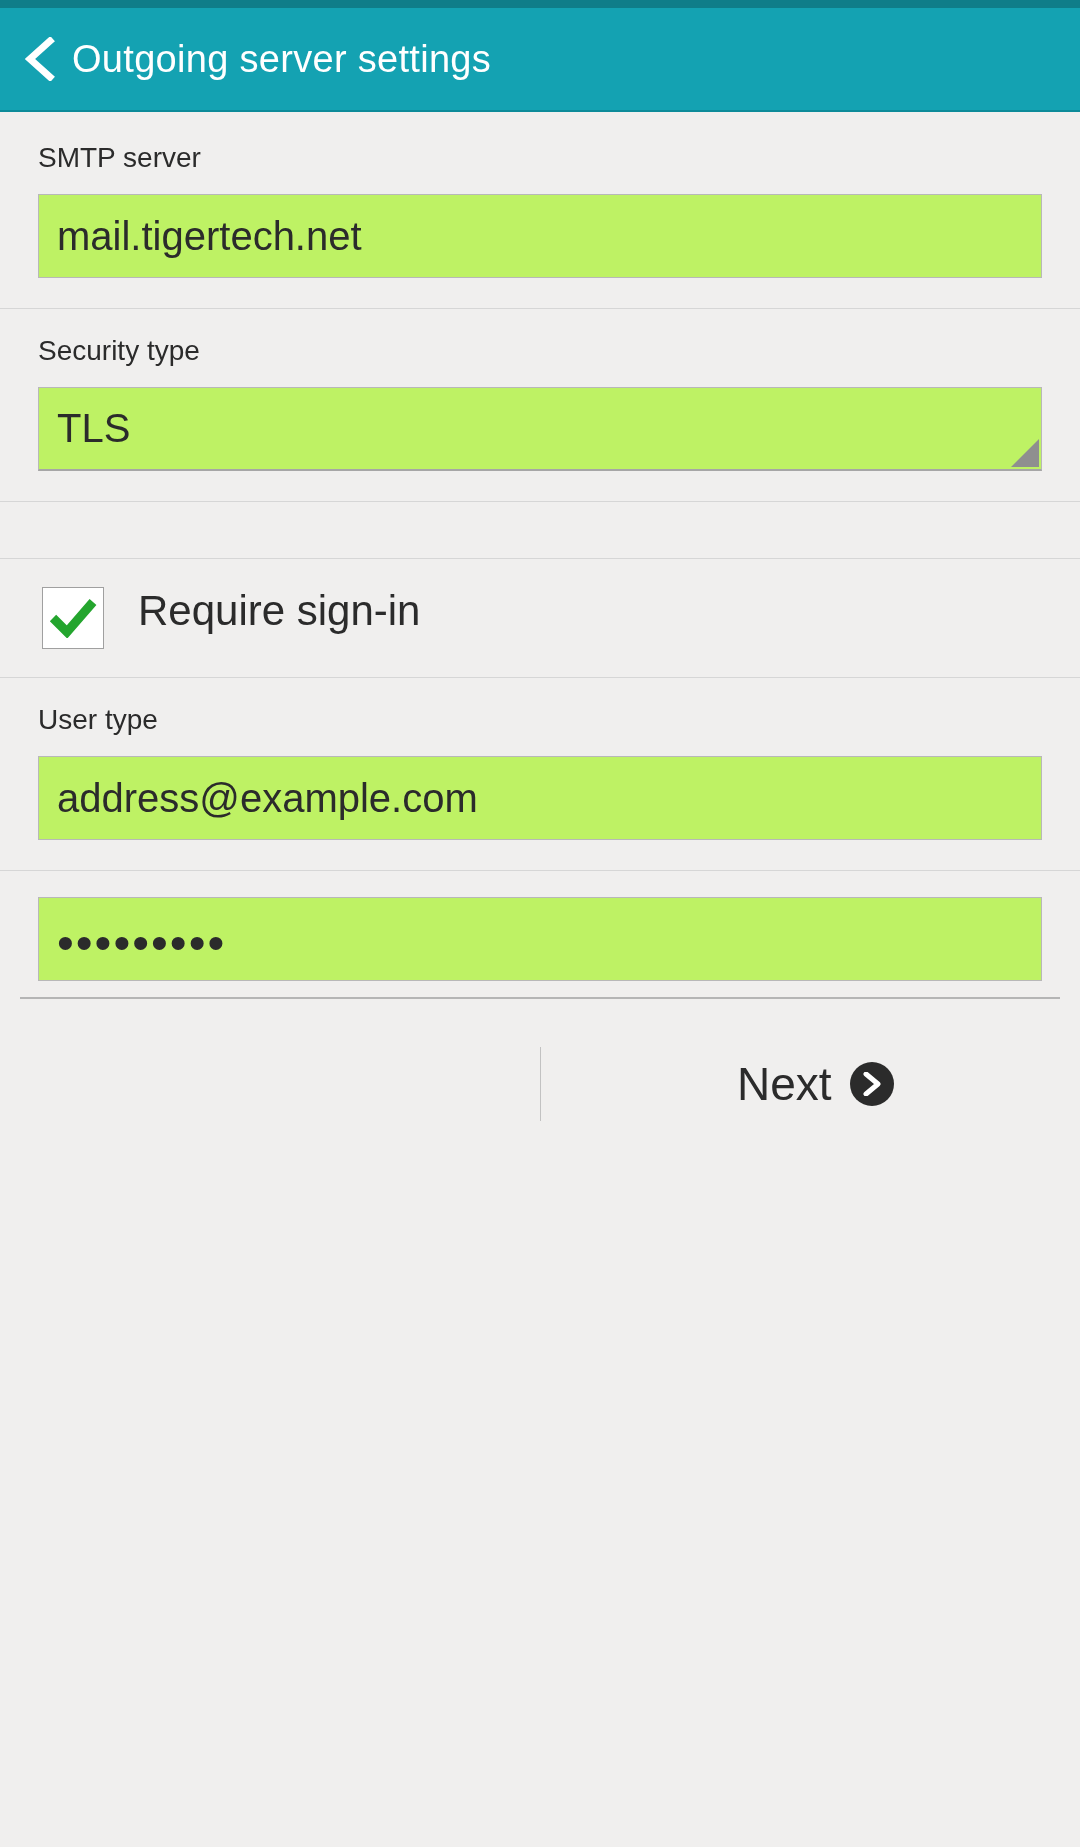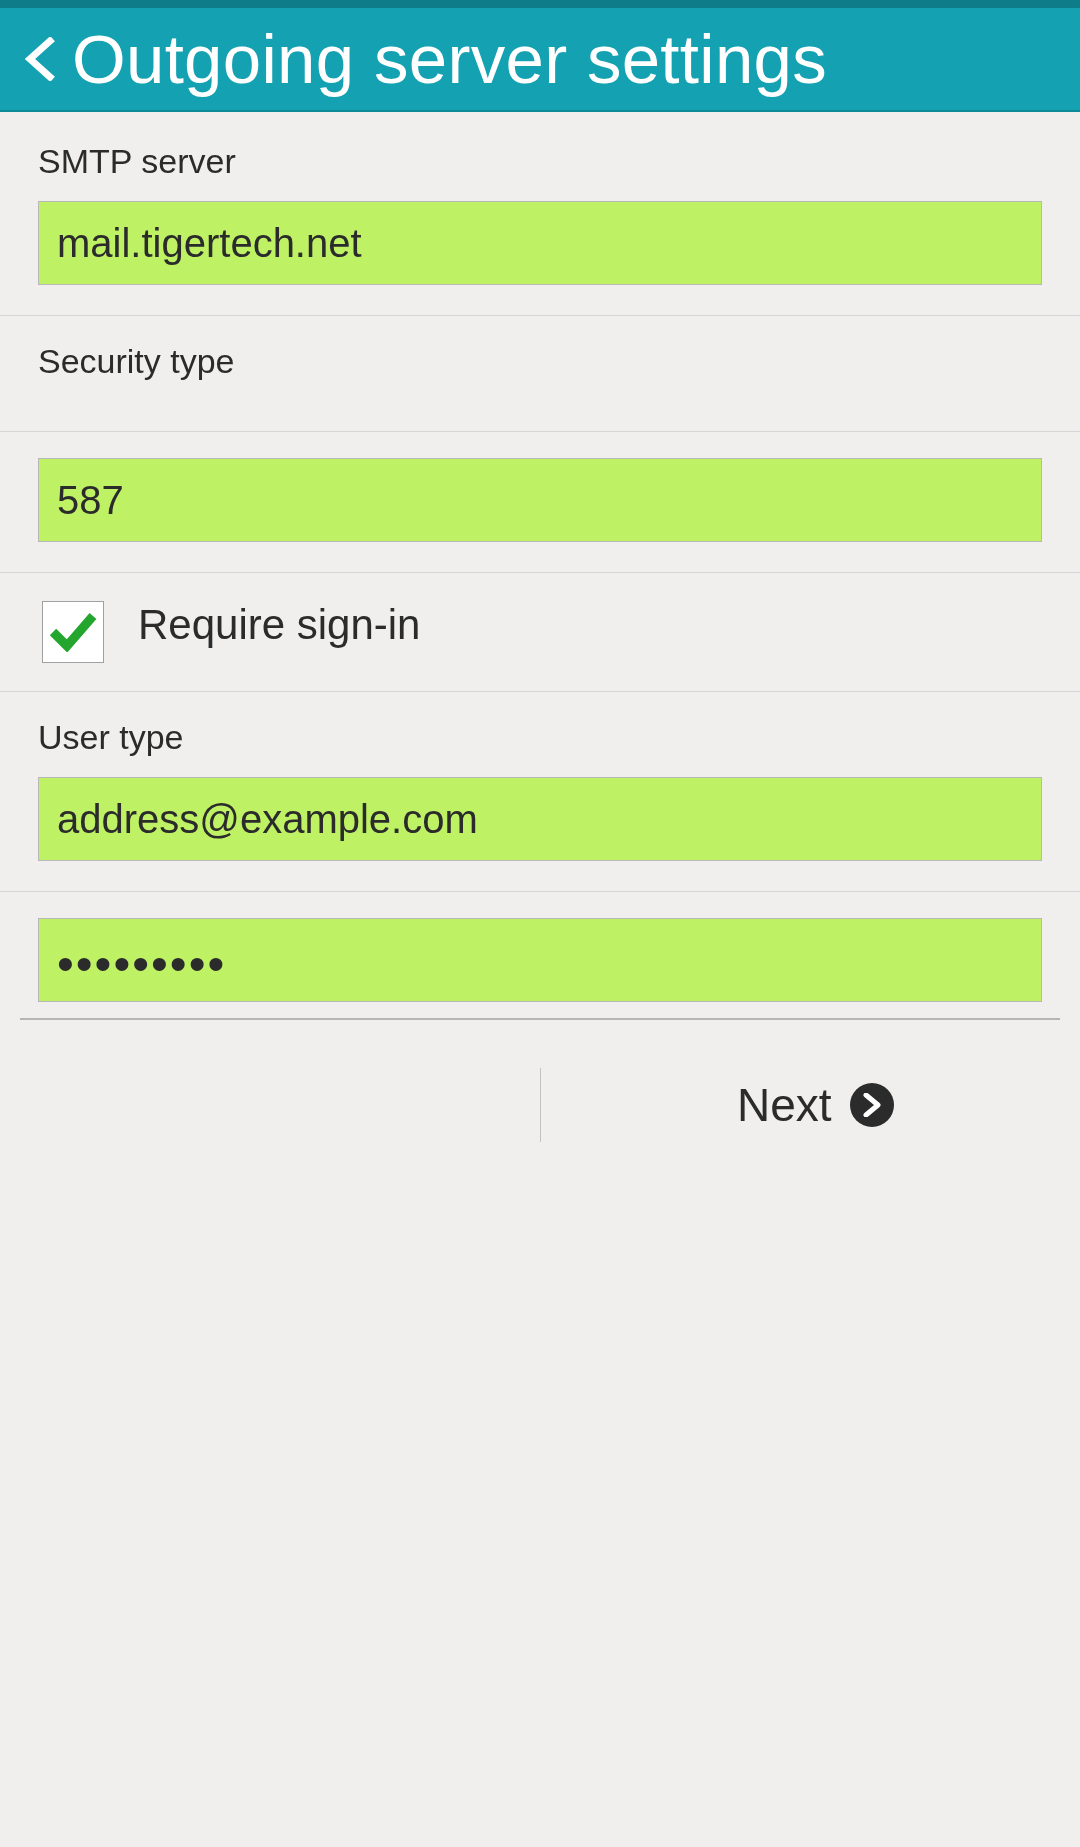--- a/index.html
+++ b/index.html
@@ -25,37 +25,37 @@
   .back-icon {
     width: 44px;
     height: 44px;
     display: inline-flex;
     align-items: center;
     justify-content: center;
     flex-shrink: 0;
   }
   .header-title {
     color: #ffffff;
-    font-size: 69px;
+    font-size: 38px;
     font-weight: 300;
     margin-left: 10px;
     letter-spacing: 0.3px;
   }
 
   .content { }
 
   .group {
     padding: 26px 38px 30px 38px;
     border-bottom: 1px solid #d6d6d6;
   }
   .group:first-child {
     padding-top: 30px;
   }
   .label {
-    font-size: 34px;
+    font-size: 28px;
     color: #2b2b2b;
     font-weight: 400;
     margin-bottom: 20px;
   }
   .text-input, .select-box {
     width: 100%;
     height: 84px;
     font-size: 40px;
     color: #2b2b2b;
     background: #bef264;
@@ -176,24 +176,27 @@
 
 <div class="content">
 
   <div class="group">
     <div class="label">SMTP server</div>
     <input type="text" class="text-input" value="mail.tigertech.net" style="">
   </div>
 
   <div class="group">
     <div class="label">Security type</div>
-  </div>
-
-  <div class="group">
-    <input type="text" class="text-input" value="587" style="">
+    <div class="select-box">
+      <span>TLS</span>
+      <span class="select-corner"></span>
+    </div>
+  </div>
+
+  <div class="group">
   </div>
 
   <div class="check-row">
     <span class="checkbox">
       <svg width="48" height="40" viewBox="0 0 48 40">
         <polyline points="4,20 18,34 44,4" fill="none" stroke="#24a52e" stroke-width="9" stroke-linecap="butt" stroke-linejoin="miter"></polyline>
       </svg>
     </span>
     <span class="check-label">Require sign-in</span>
   </div>

